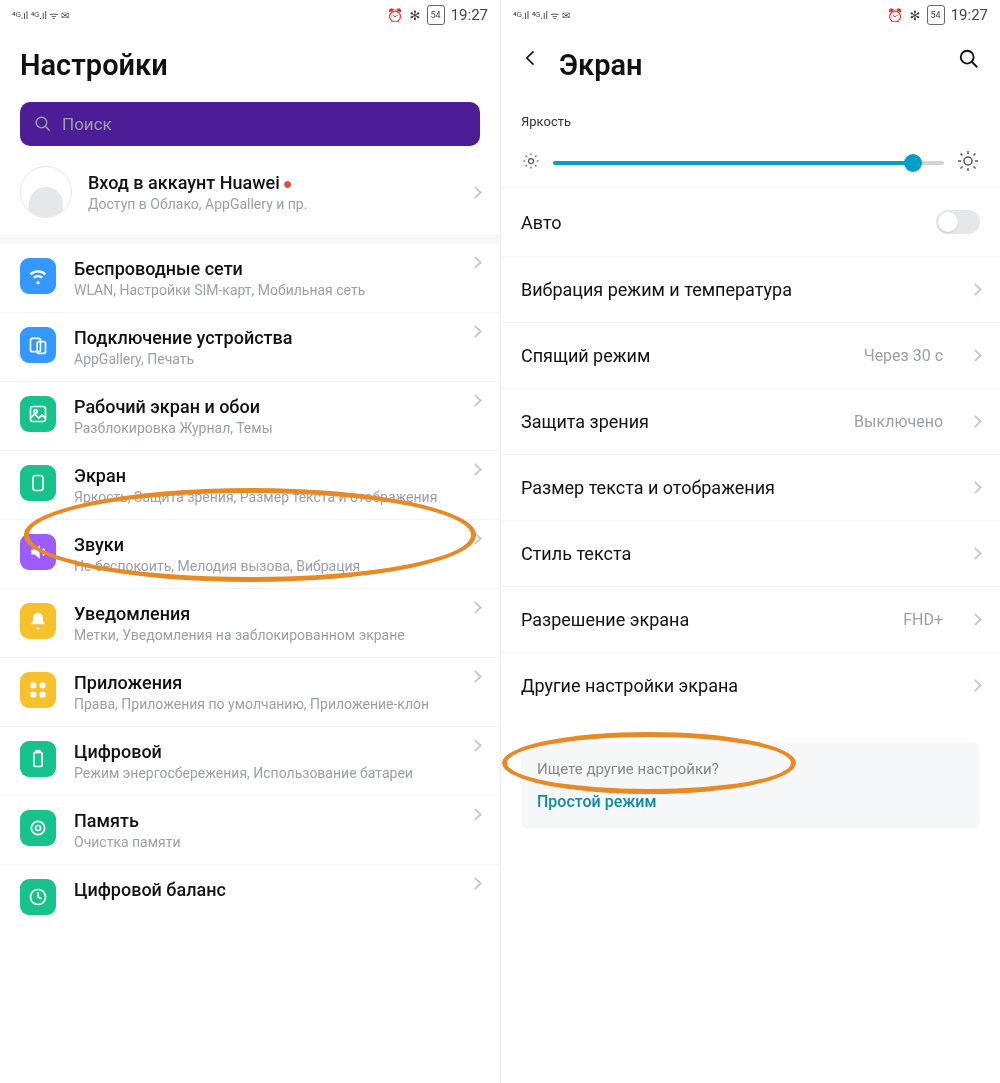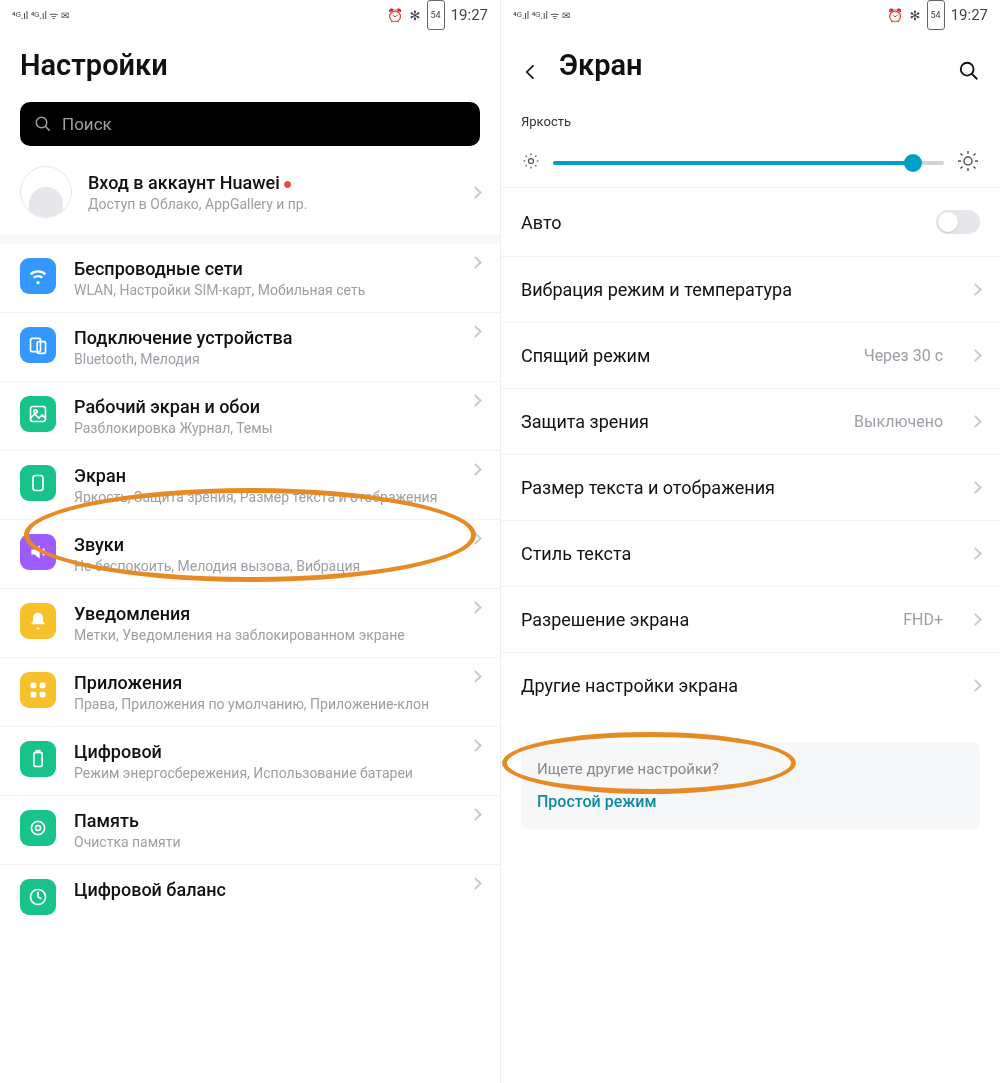--- a/index.html
+++ b/index.html
@@ -28,46 +28,46 @@
     height: 30px;
     padding: 0 12px;
     font-size: 13px;
     color: #444;
   }
   .statusbar .sb-left, .statusbar .sb-right { display: flex; align-items: center; gap: 6px; }
   .sb-right .time { font-size: 15px; }
   .batt {
     display: inline-flex; align-items: center;
     border: 1px solid #666; border-radius: 3px;
-    padding: 0 3px; font-size: 9px; height: 30px;
+    padding: 0 3px; font-size: 9px; height: 20px;
   }
 
   
   .header {
     display: flex;
-    align-items: flex-end;
+    align-items: flex-start;
     padding: 18px 20px 14px;
     gap: 18px;
   }
   .header .title {
     font-size: 29px;
     font-weight: 600;
     color: #111;
   }
   .back-arrow {
     width: 20px; height: 20px;
     display: inline-block;
   }
   .hdr-spacer { flex: 1; }
   .hdr-search { width: 22px; height: 22px; }
 
   
   .searchbox {
     margin: 6px 20px 10px;
-    background: #000000;
+    background: #4c1d95;
     border-radius: 10px;
     height: 44px;
     display: flex;
     align-items: center;
     padding: 0 14px;
     color: #9aa0a6;
     font-size: 17px;
     gap: 10px;
   }
   .search-icon {
@@ -316,21 +316,21 @@
 
   <div class="list-row">
     <div class="row-icon" style="background:#3498ff">
       <svg width="20" height="20" viewBox="0 0 24 24" fill="none" stroke="#fff" stroke-width="2">
           <rect x="3" y="4" width="12" height="16" rx="2"></rect>
           <rect x="11" y="8" width="10" height="14" rx="2"></rect>
         </svg>
     </div>
     <div class="row-text">
       <div class="row-title">Подключение устройства</div>
-      <div class="row-sub">Bluetooth, Мелодия</div>
+      <div class="row-sub">AppGallery, Печать</div>
     </div>
     <div class="chev"></div>
   </div>
 
   <div class="list-row">
     <div class="row-icon" style="background:#17c38a">
       <svg width="20" height="20" viewBox="0 0 24 24" fill="none" stroke="#fff" stroke-width="2">
           <rect x="3" y="3" width="18" height="18" rx="3"></rect>
           <circle cx="9" cy="9" r="2"></circle>
           <path d="M3 17l5-5 5 5 4-4 4 4"></path>

